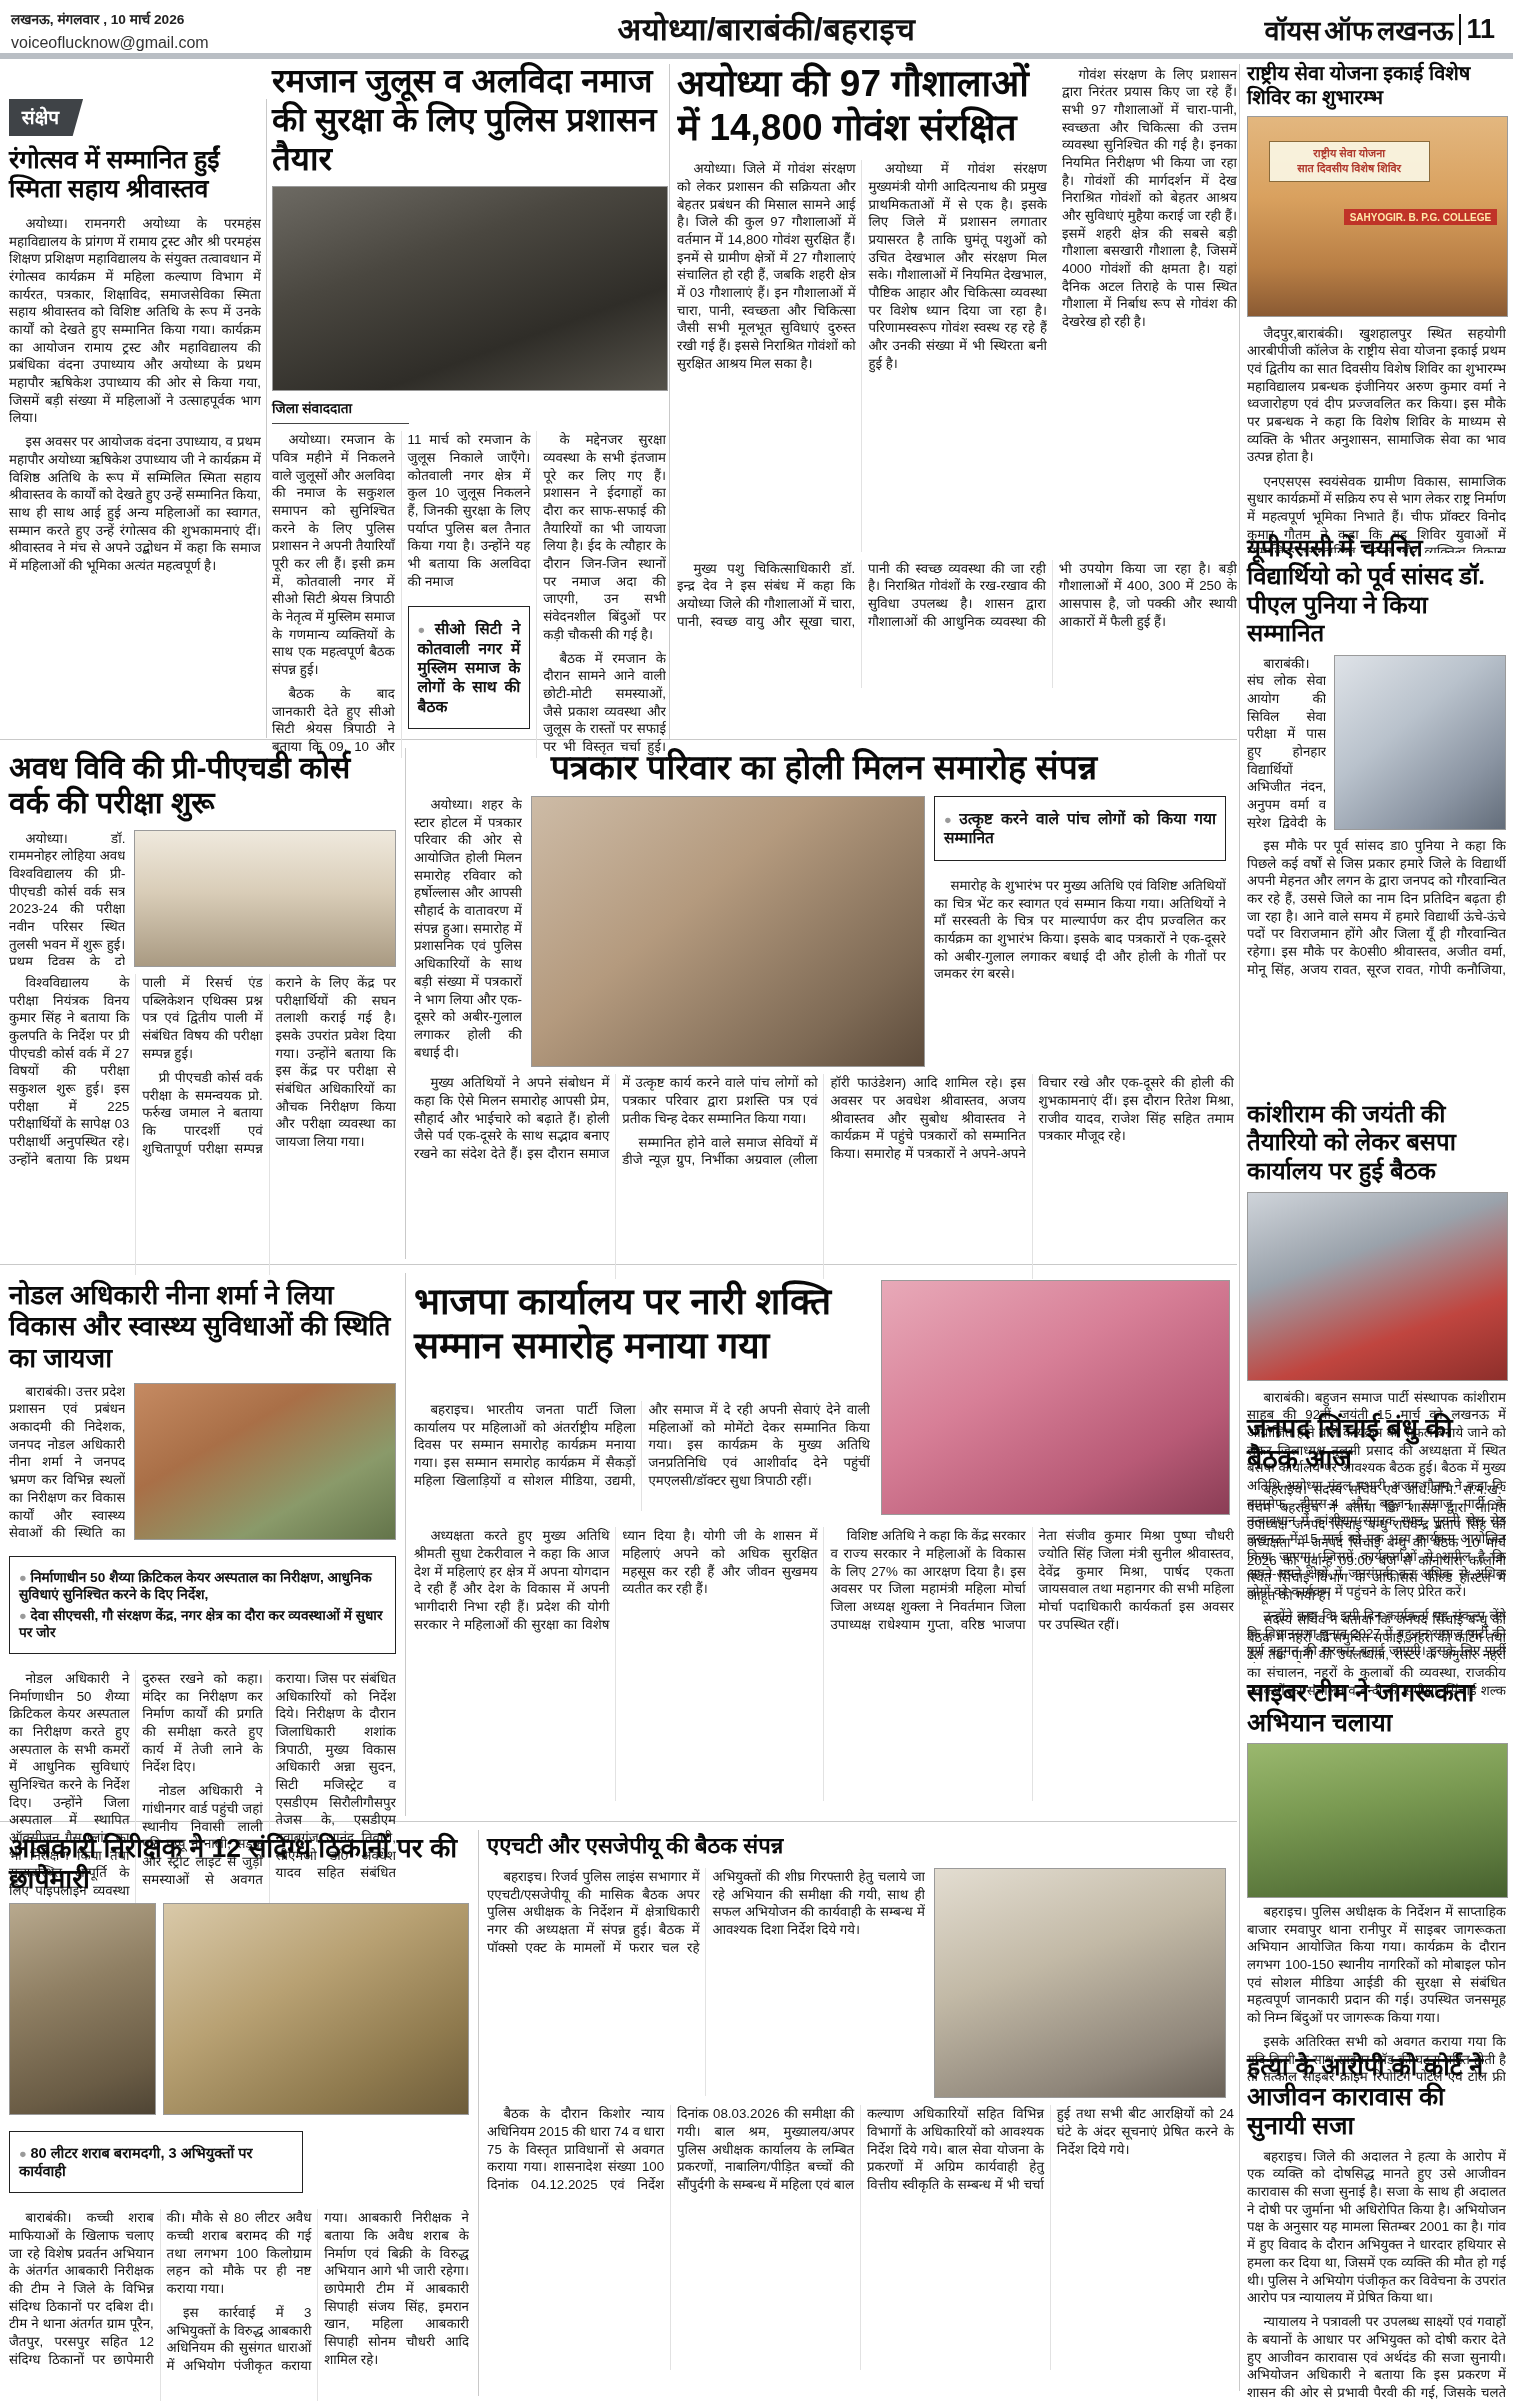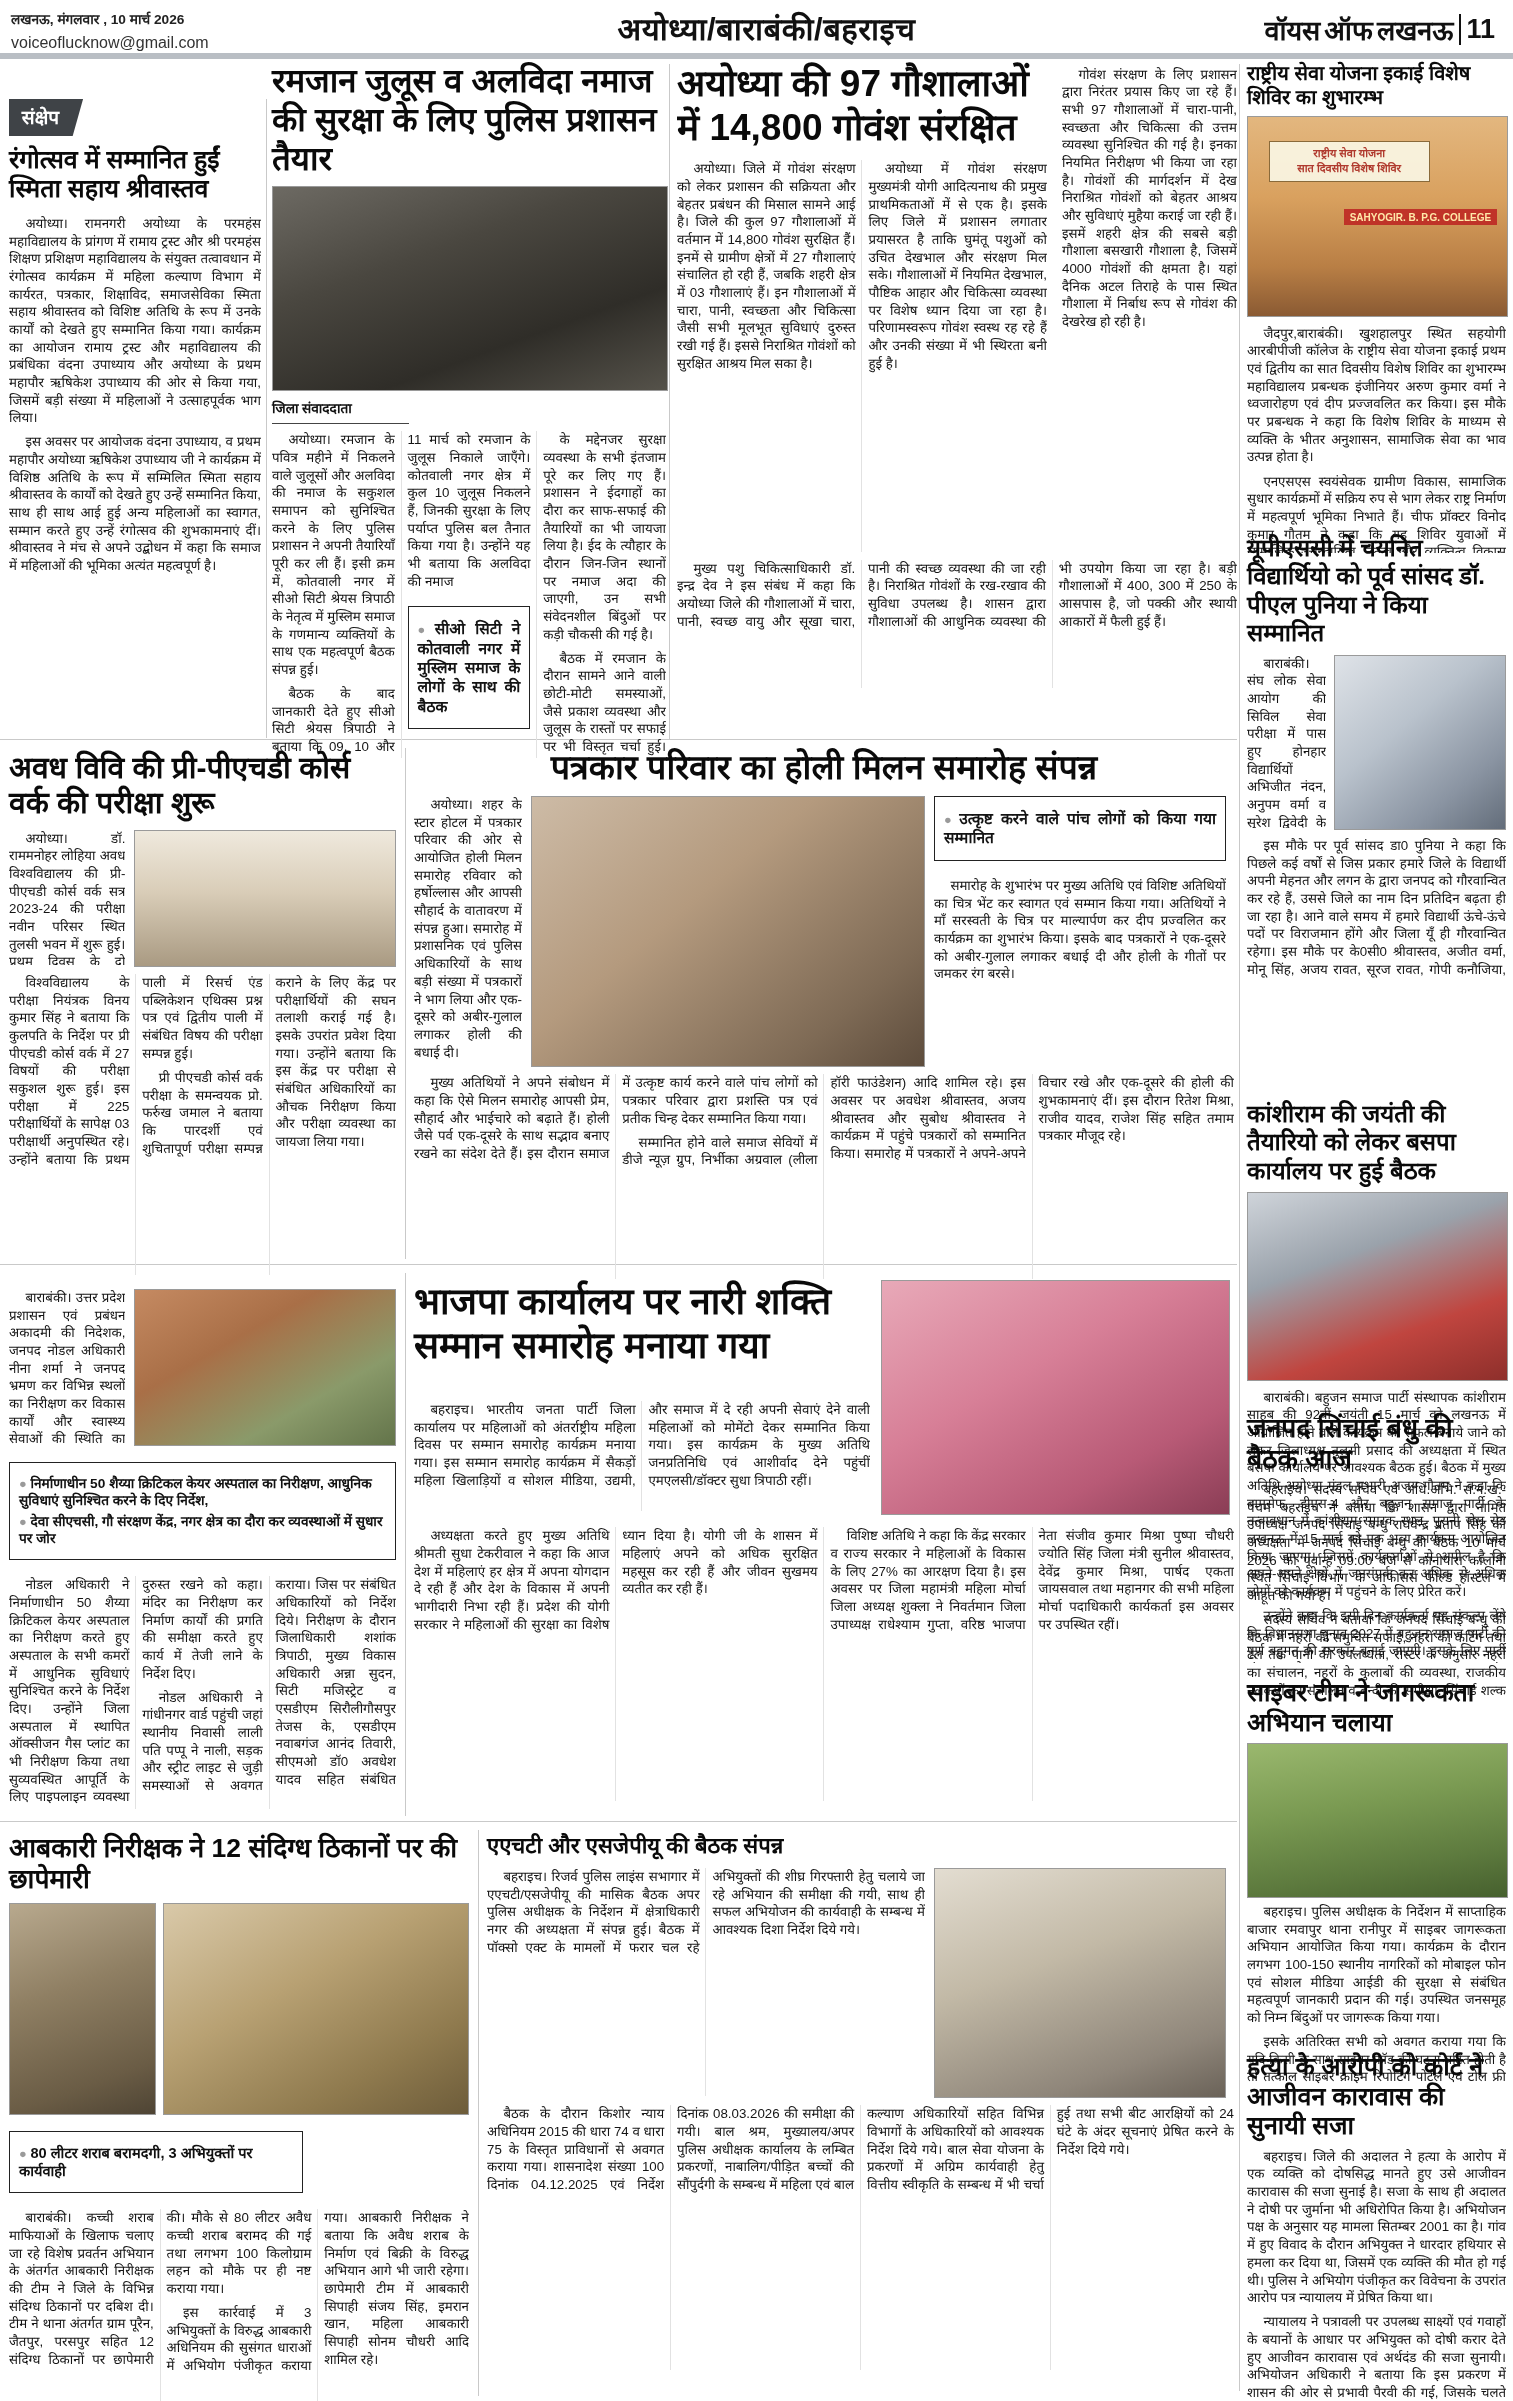--- a/index.html
+++ b/index.html
@@ -80,21 +80,21 @@
     <div class="hl" style="font-size:25px;margin:9px 0 11px 0;">रंगोत्सव में सम्मानित हुईं स्मिता सहाय श्रीवास्तव</div>
     <div class="body-txt" style="height:493px;overflow:hidden;">
       <p>अयोध्या। रामनगरी अयोध्या के परमहंस महाविद्यालय के प्रांगण में रामाय ट्रस्ट और श्री परमहंस शिक्षण प्रशिक्षण महाविद्यालय के संयुक्त तत्वावधान में रंगोत्सव कार्यक्रम में महिला कल्याण विभाग में कार्यरत, पत्रकार, शिक्षाविद, समाजसेविका स्मिता सहाय श्रीवास्तव को विशिष्ट अतिथि के रूप में उनके कार्यों को देखते हुए सम्मानित किया गया। कार्यक्रम का आयोजन रामाय ट्रस्ट और महाविद्यालय की प्रबंधिका वंदना उपाध्याय और अयोध्या के प्रथम महापौर ऋषिकेश उपाध्याय की ओर से किया गया, जिसमें बड़ी संख्या में महिलाओं ने उत्साहपूर्वक भाग लिया।</p>
       <p>इस अवसर पर आयोजक वंदना उपाध्याय, व प्रथम महापौर अयोध्या ऋषिकेश उपाध्याय जी ने कार्यक्रम में विशिष्ठ अतिथि के रूप में सम्मिलित स्मिता सहाय श्रीवास्तव के कार्यों को देखते हुए उन्हें सम्मानित किया, साथ ही साथ आई हुई अन्य महिलाओं का स्वागत, सम्मान करते हुए उन्हें रंगोत्सव की शुभकामनाएं दीं। श्रीवास्तव ने मंच से अपने उद्बोधन में कहा कि समाज में महिलाओं की भूमिका अत्यंत महत्वपूर्ण है।</p>
     </div>
   </div>
 
   <div class="abs" style="left:272px;top:62px;width:394px;">
     <div class="hl" style="font-size:33px;">रमजान जुलूस व अलविदा नमाज की सुरक्षा के लिए पुलिस प्रशासन तैयार</div>
     <div class="photo ph-meet" style="width:394px;height:203px;margin-top:7.3px;"></div>
-    <div class="byline" style="margin-top:7.3px;font-family:Liberation Serif, serif;">जिला संवाददाता</div>
+    <div class="byline" style="margin-top:7.3px;">जिला संवाददाता</div>
     <div class="byrule" style="width:137px;"></div>
     <div class="body-txt cols3" style="height:327px;overflow:hidden;">
       <p>अयोध्या। रमजान के पवित्र महीने में निकलने वाले जुलूसों और अलविदा की नमाज के सकुशल समापन को सुनिश्चित करने के लिए पुलिस प्रशासन ने अपनी तैयारियाँ पूरी कर ली हैं। इसी क्रम में, कोतवाली नगर में सीओ सिटी श्रेयस त्रिपाठी के नेतृत्व में मुस्लिम समाज के गणमान्य व्यक्तियों के साथ एक महत्वपूर्ण बैठक संपन्न हुई।</p>
       <p>बैठक के बाद जानकारी देते हुए सीओ सिटी श्रेयस त्रिपाठी ने बताया कि 09, 10 और 11 मार्च को रमजान के जुलूस निकाले जाएँगे। कोतवाली नगर क्षेत्र में कुल 10 जुलूस निकलने हैं, जिनकी सुरक्षा के लिए पर्याप्त पुलिस बल तैनात किया गया है। उन्होंने यह भी बताया कि अलविदा की नमाज</p>
       <div class="boxnote"><span class="dot">●</span><span>सीओ सिटी ने कोतवाली नगर में मुस्लिम समाज के लोगों के साथ की बैठक</span></div>
       <p>के मद्देनजर सुरक्षा व्यवस्था के सभी इंतजाम पूरे कर लिए गए हैं। प्रशासन ने ईदगाहों का दौरा कर साफ-सफाई की तैयारियों का भी जायजा लिया है। ईद के त्यौहार के दौरान जिन-जिन स्थानों पर नमाज अदा की जाएगी, उन सभी संवेदनशील बिंदुओं पर कड़ी चौकसी की गई है।</p>
       <p>बैठक में रमजान के दौरान सामने आने वाली छोटी-मोटी समस्याओं, जैसे प्रकाश व्यवस्था और जुलूस के रास्तों पर सफाई पर भी विस्तृत चर्चा हुई। सीओ सिटी श्रेयस त्रिपाठी एवं नगर कोतवाल अश्वनी पांडे ने सभी समस्याओं को ध्यानपूर्वक सुना और उनके शीघ्र समाधान का आश्वासन दिया। प्रशासन समाज के सभी वर्गों के साथ मिलकर शांतिपूर्ण और सौहार्दपूर्ण वातावरण बनाए रखने के लिए प्रतिबद्ध है।</p>
     </div>
   </div>
 
@@ -200,20 +200,21 @@
         <p>समारोह के शुभारंभ पर मुख्य अतिथि एवं विशिष्ट अतिथियों का चित्र भेंट कर स्वागत एवं सम्मान किया गया। अतिथियों ने माँ सरस्वती के चित्र पर माल्यार्पण कर दीप प्रज्वलित कर कार्यक्रम का शुभारंभ किया। इसके बाद पत्रकारों ने एक-दूसरे को अबीर-गुलाल लगाकर बधाई दी और होली के गीतों पर जमकर रंग बरसे।</p>
       </div>
     </div>
     <div class="body-txt cols4" style="height:205px;overflow:hidden;margin-top:7.3px;">
       <p>मुख्य अतिथियों ने अपने संबोधन में कहा कि ऐसे मिलन समारोह आपसी प्रेम, सौहार्द और भाईचारे को बढ़ाते हैं। होली जैसे पर्व एक-दूसरे के साथ सद्भाव बनाए रखने का संदेश देते हैं। इस दौरान समाज में उत्कृष्ट कार्य करने वाले पांच लोगों को पत्रकार परिवार द्वारा प्रशस्ति पत्र एवं प्रतीक चिन्ह देकर सम्मानित किया गया।</p>
       <p>सम्मानित होने वाले समाज सेवियों में डीजे न्यूज़ ग्रुप, निर्भीका अग्रवाल (लीला हॉरी फाउंडेशन) आदि शामिल रहे। इस अवसर पर अवधेश श्रीवास्तव, अजय श्रीवास्तव और सुबोध श्रीवास्तव ने कार्यक्रम में पहुंचे पत्रकारों को सम्मानित किया। समारोह में पत्रकारों ने अपने-अपने विचार रखे और एक-दूसरे की होली की शुभकामनाएं दीं। इस दौरान रितेश मिश्रा, राजीव यादव, राजेश सिंह सहित तमाम पत्रकार मौजूद रहे।</p>
     </div>
   </div>
 
   <div class="abs" style="left:9px;top:1280px;width:387px;">
+    <div class="hl" style="font-size:26.5px;">नोडल अधिकारी नीना शर्मा ने लिया विकास और स्वास्थ्य सुविधाओं की स्थिति का जायजा</div>
     <div style="display:flex;gap:9px;margin-top:9px;">
       <div class="body-txt" style="width:117px;height:155px;overflow:hidden;">
         <p>बाराबंकी। उत्तर प्रदेश प्रशासन एवं प्रबंधन अकादमी की निदेशक, जनपद नोडल अधिकारी नीना शर्मा ने जनपद भ्रमण कर विभिन्न स्थलों का निरीक्षण कर विकास कार्यों और स्वास्थ्य सेवाओं की स्थिति का जायजा लिया। तथा संबंधित अधिकारियों को व्यवस्थाओं को बेहतर बनाने तथा निर्माण कार्यों में गुणवत्ता और तेजी बनाए रखने के निर्देश दिये। नोडल अधिकारी ने राजकीय मेडिकल परिसर में ट्रांजिट हॉस्टल तथा नवाबगंज स्थित अस्पताल में अलग-अलग वार्डों का अवलोकन किया।</p>
       </div>
       <div class="photo ph-walk" style="width:261px;height:155px;"></div>
     </div>
     <div class="boxnote" style="font-size:13.7px;">
       <div><span class="dot">●</span><span>निर्माणाधीन 50 शैय्या क्रिटिकल केयर अस्पताल का निरीक्षण, आधुनिक सुविधाएं सुनिश्चित करने के दिए निर्देश,</span></div>
       <div style="margin-top:3.7px;"><span class="dot">●</span><span>देवा सीएचसी, गौ संरक्षण केंद्र, नगर क्षेत्र का दौरा कर व्यवस्थाओं में सुधार पर जोर</span></div>
     </div>

